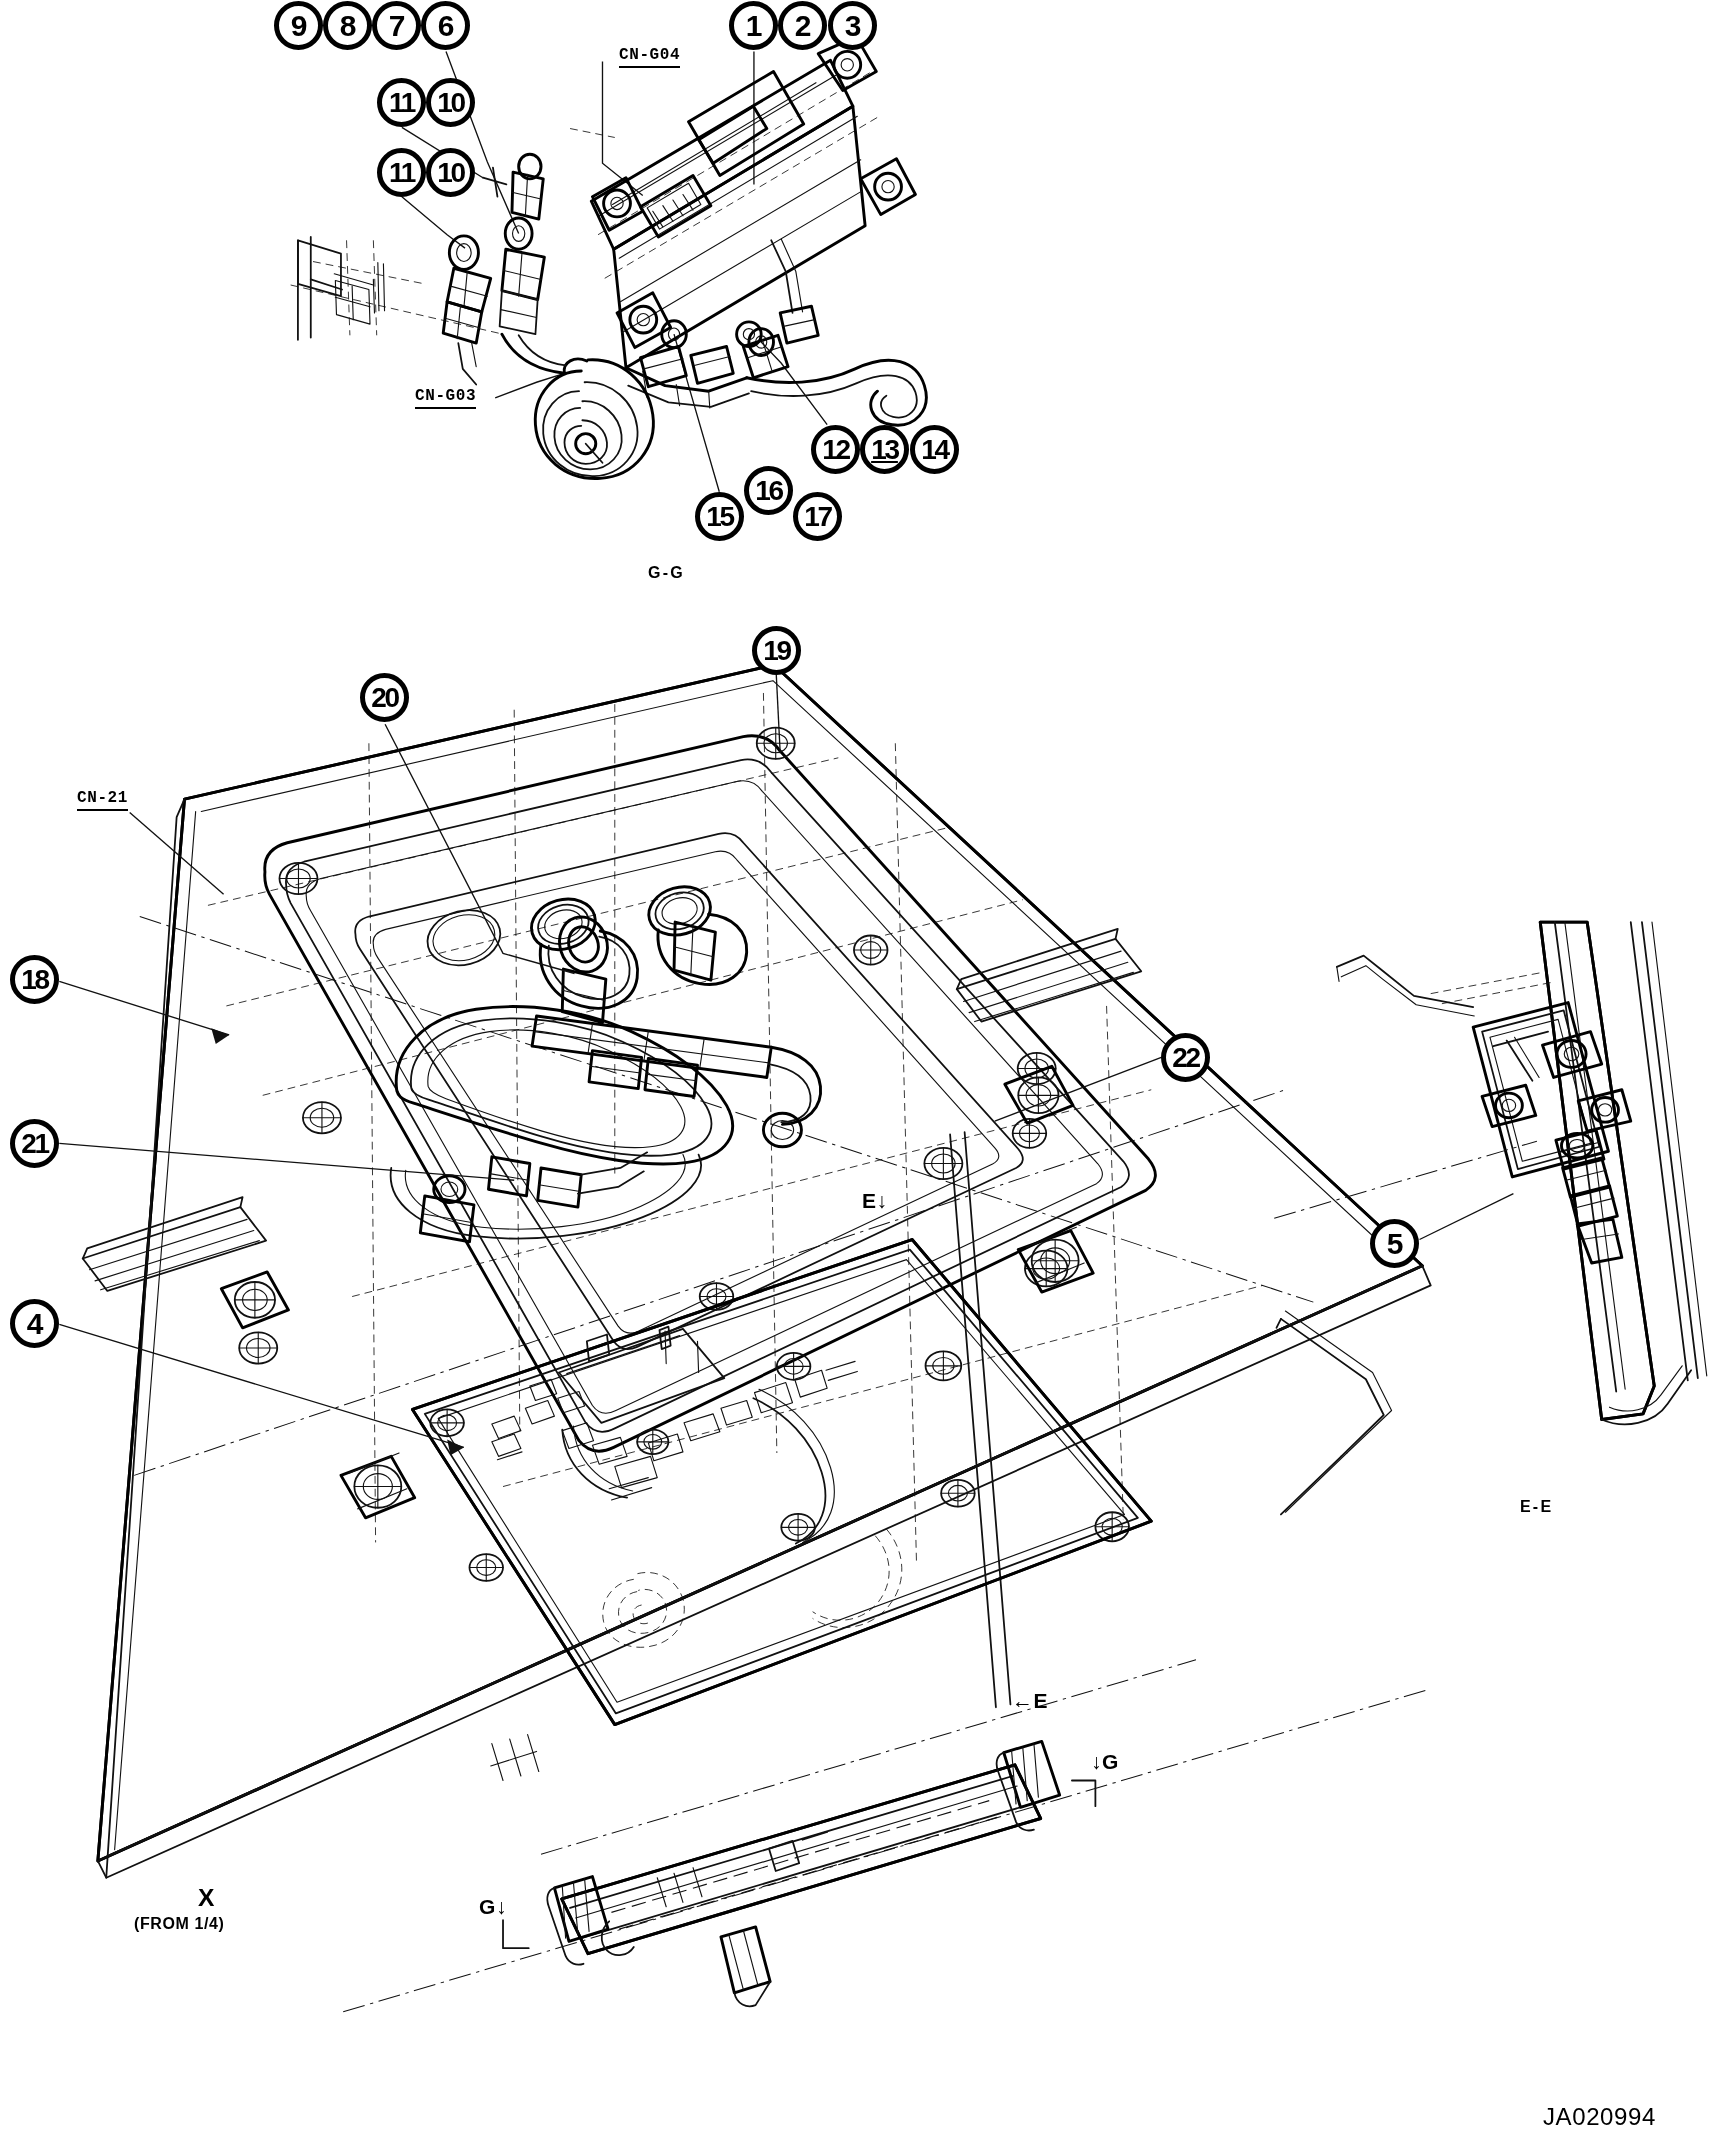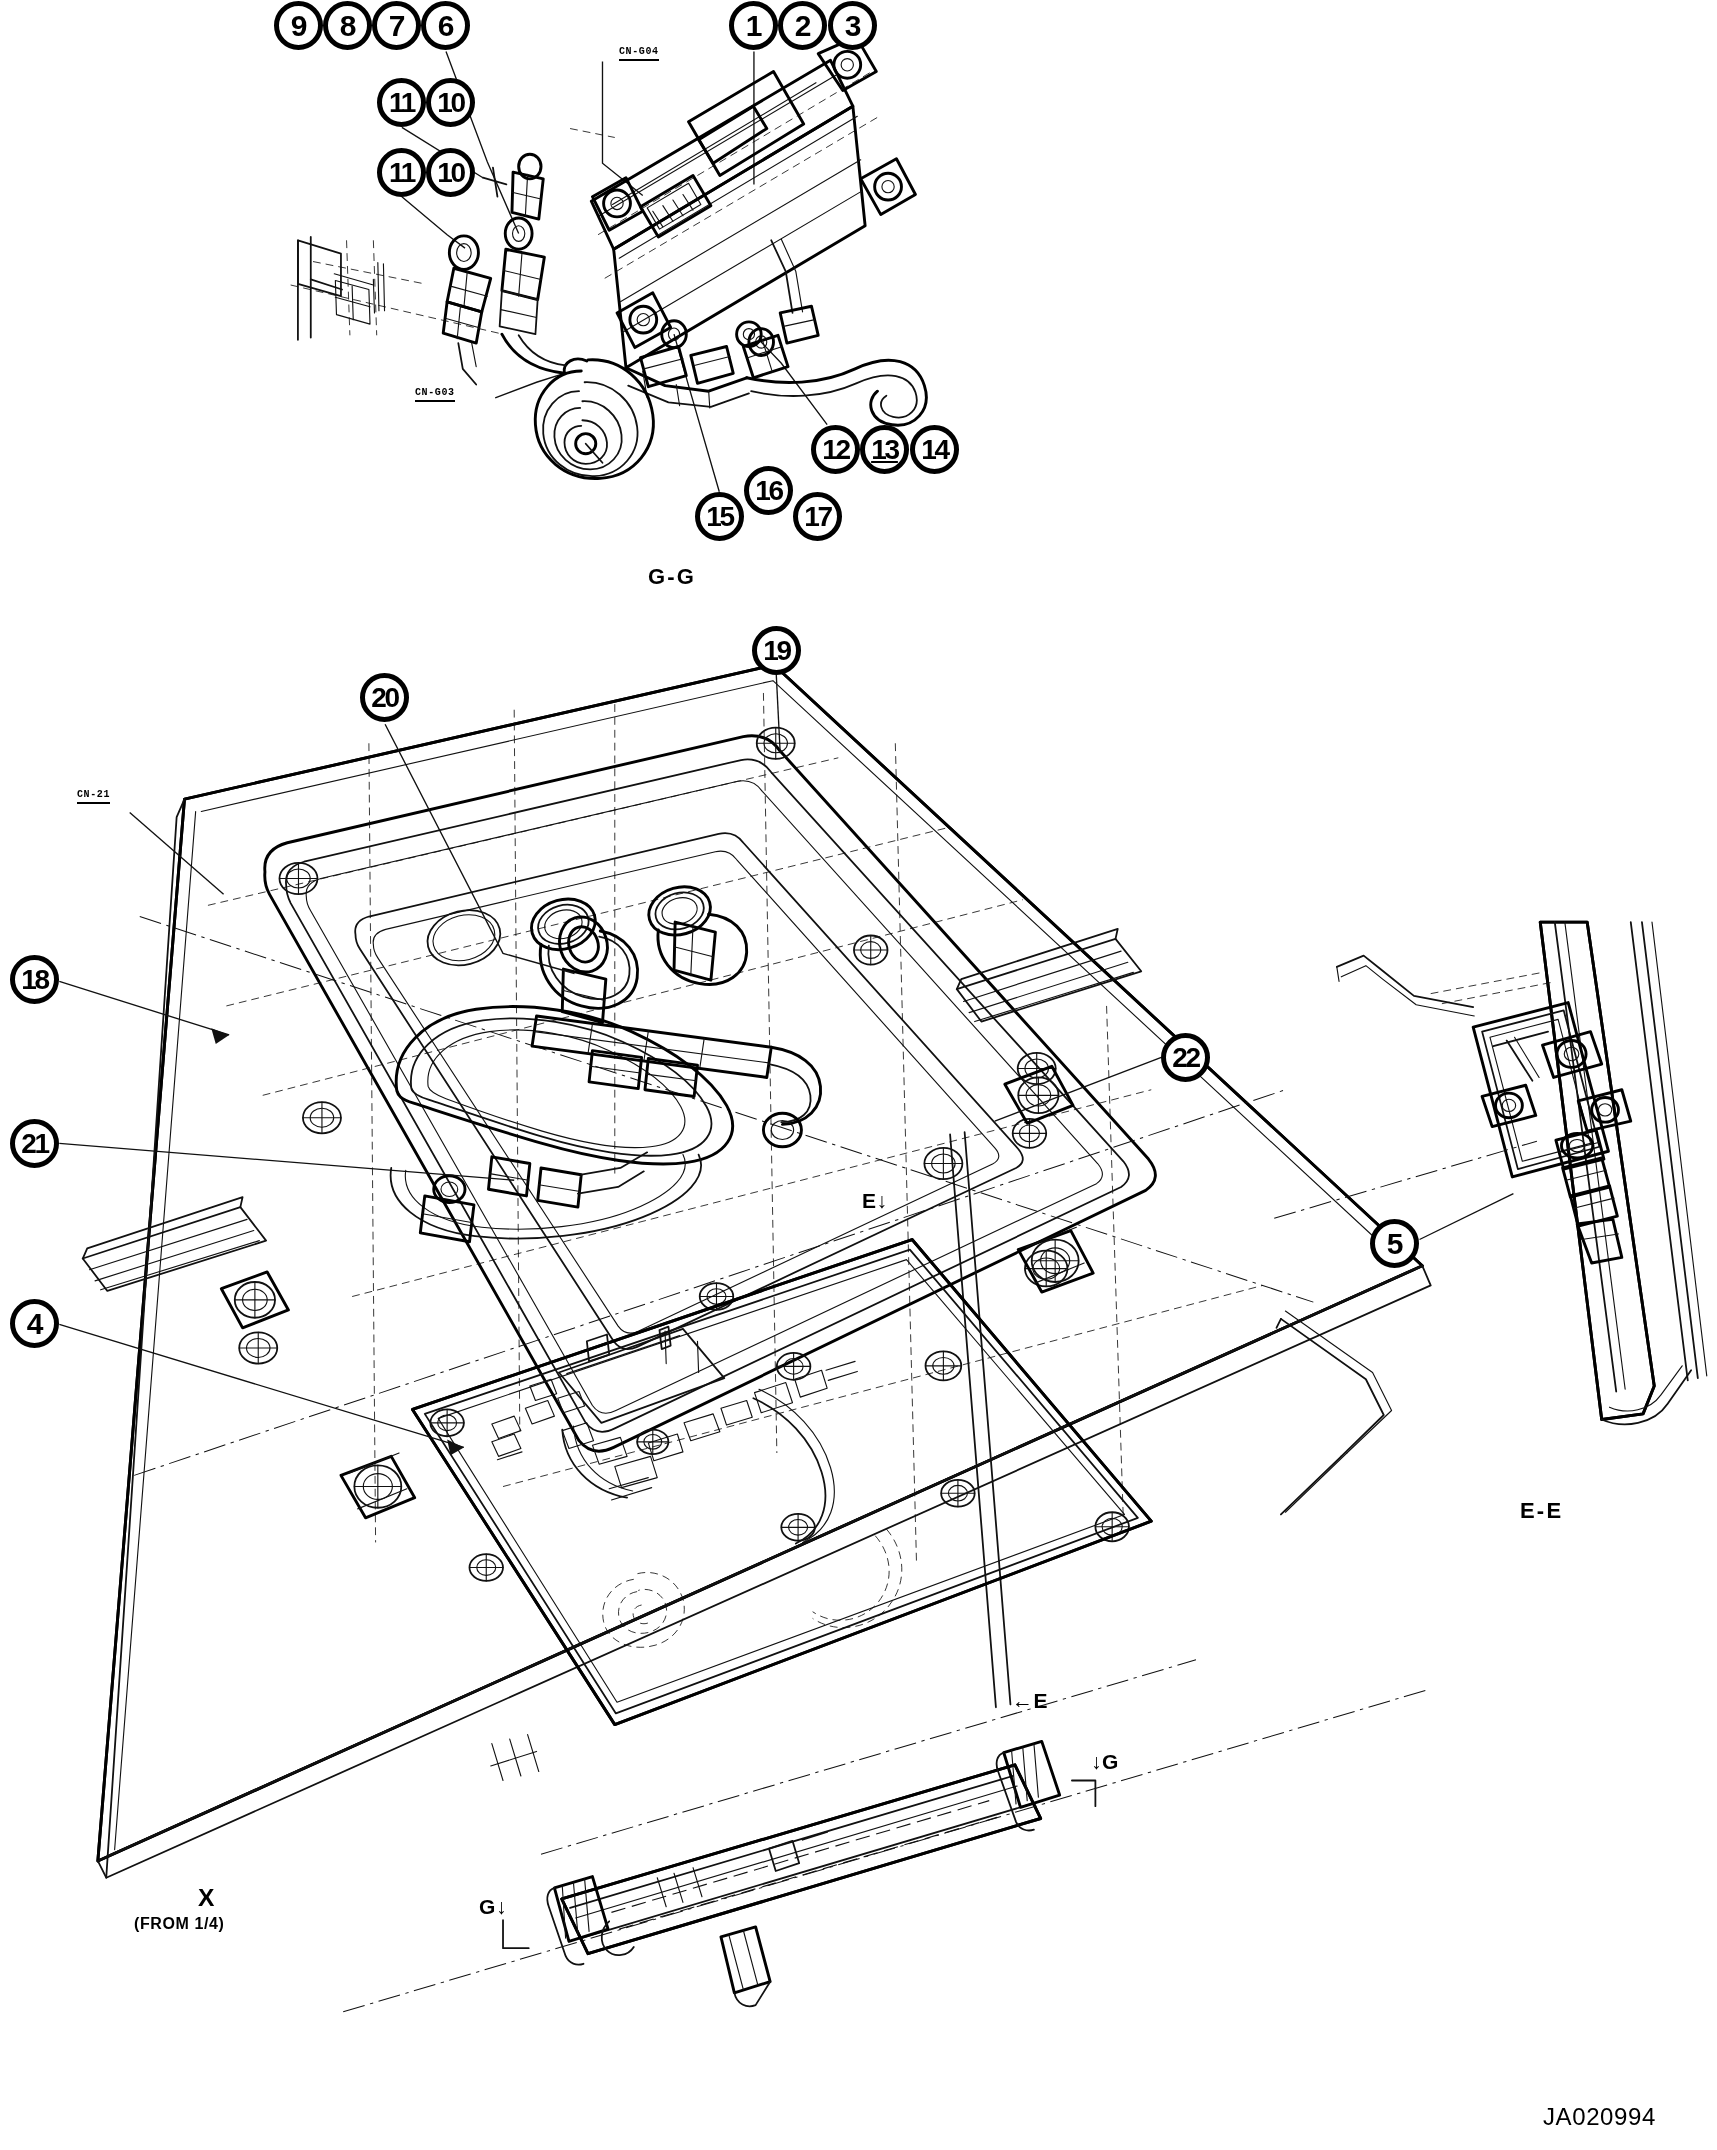--- a/index.html
+++ b/index.html
@@ -45,29 +45,29 @@
 
   
   .lbl{
     position:absolute;
     font-family:"Liberation Sans", sans-serif;
     font-weight:bold;
     white-space:nowrap;
     z-index:35;
   }
   .lbl-cn{
-    font-size:10px;
+    font-size:16px;
     letter-spacing:0.6px;
     border-bottom:2.2px solid #000;
     padding-bottom:1.7px;
     font-family:"Liberation Mono", monospace;
     font-weight:bold;
   }
   .lbl-sec{
-    font-size:22px;
+    font-size:16px;
     letter-spacing:2.2px;
   }
   .lbl-sec-arrow{
     font-size:21px;
     letter-spacing:0.6px;
   }
   .lbl-view{
     font-size:24.6px;
     letter-spacing:1.7px;
   }

